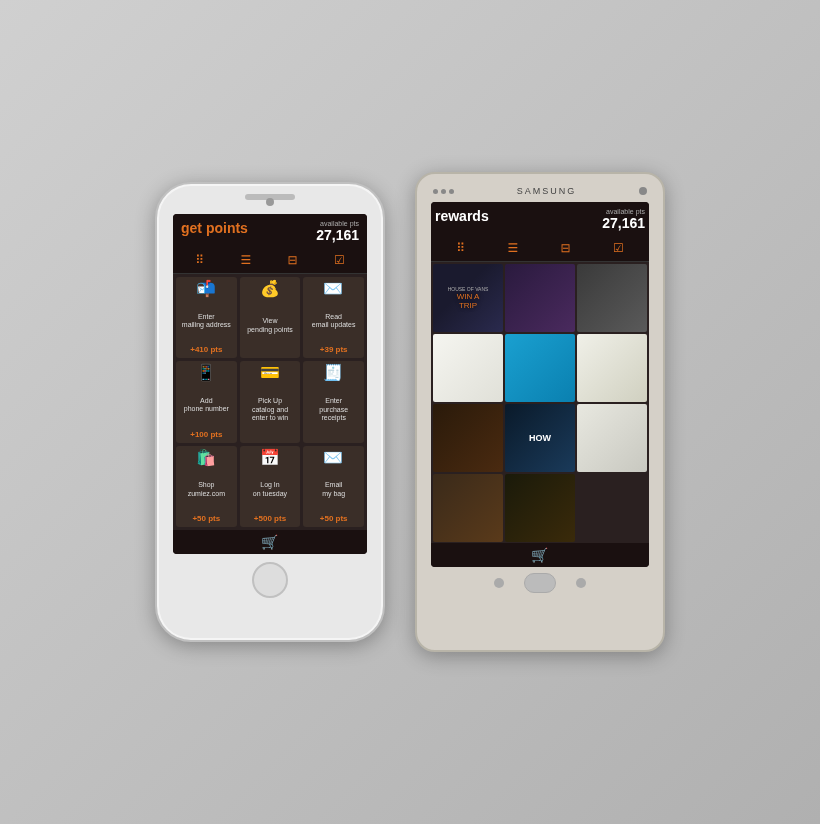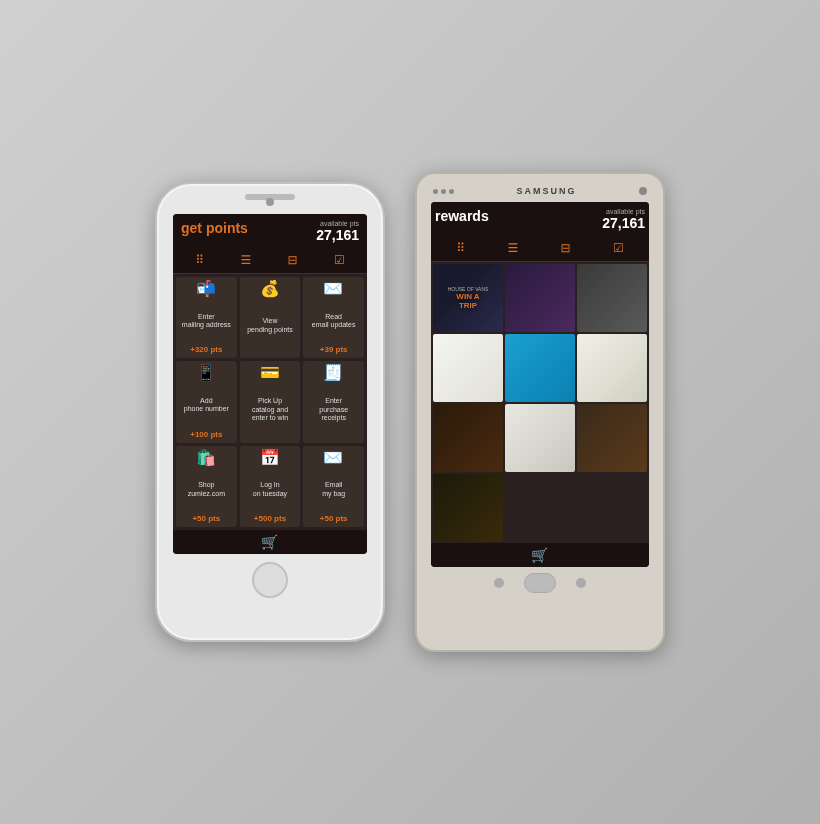--- a/index.html
+++ b/index.html
@@ -117,21 +117,21 @@
 
     .samsung-dot {
       width: 5px;
       height: 5px;
       background: #888;
       border-radius: 50%;
     }
 
     .samsung-brand {
       font-size: 9px;
-      font-weight: bold;
+      font-weight: normal;
       color: #444;
       letter-spacing: 2px;
     }
 
     .samsung-camera {
       width: 8px;
       height: 8px;
       background: #888;
       border-radius: 50%;
     }
@@ -361,21 +361,21 @@
       background: #1a1010;
       display: flex;
       justify-content: center;
       padding: 4px;
     }
 
     
     .rw-win-text {
       color: #e07020;
       font-size: 8px;
-      font-weight: bold;
+      font-weight: normal;
       text-align: center;
       text-shadow: 0 0 4px rgba(0,0,0,0.8);
     }
     .rw-win-sub {
       color: white;
       font-size: 6px;
       text-align: center;
     }
   </style>
 </head>
@@ -404,21 +404,21 @@
             <span class="gp-nav-icon">☰</span>
             <span class="gp-nav-icon">⊟</span>
             <span class="gp-nav-icon">☑</span>
           </div>
 
           <div class="gp-grid">
 
             <div class="gp-cell">
               <div class="gp-cell-icon">📬</div>
               <div class="gp-cell-label">Enter<br>mailing address</div>
-              <div class="gp-cell-pts">+320 pts</div>
+              <div class="gp-cell-pts">+410 pts</div>
             </div>
 
             <div class="gp-cell">
               <div class="gp-cell-icon">💰</div>
               <div class="gp-cell-label">View<br>pending points</div>
               <div class="gp-cell-pts"></div>
             </div>
 
             <div class="gp-cell">
               <div class="gp-cell-icon">✉️</div>
@@ -532,20 +532,23 @@
 
             <div class="rw-cell img-cards">
               <div class="rw-cell-img"></div>
             </div>
 
 
             <div class="rw-cell img-poster1">
               <div class="rw-cell-img"></div>
             </div>
 
+            <div class="rw-cell img-how">
+              <div class="rw-cell-img" style="color:white;font-size:9px;font-weight:bold;">HOW</div>
+            </div>
 
             <div class="rw-cell img-keychain">
               <div class="rw-cell-img"></div>
             </div>
 
             <div class="rw-cell img-poster2">
               <div class="rw-cell-img"></div>
             </div>
 
             <div class="rw-cell img-portrait">

